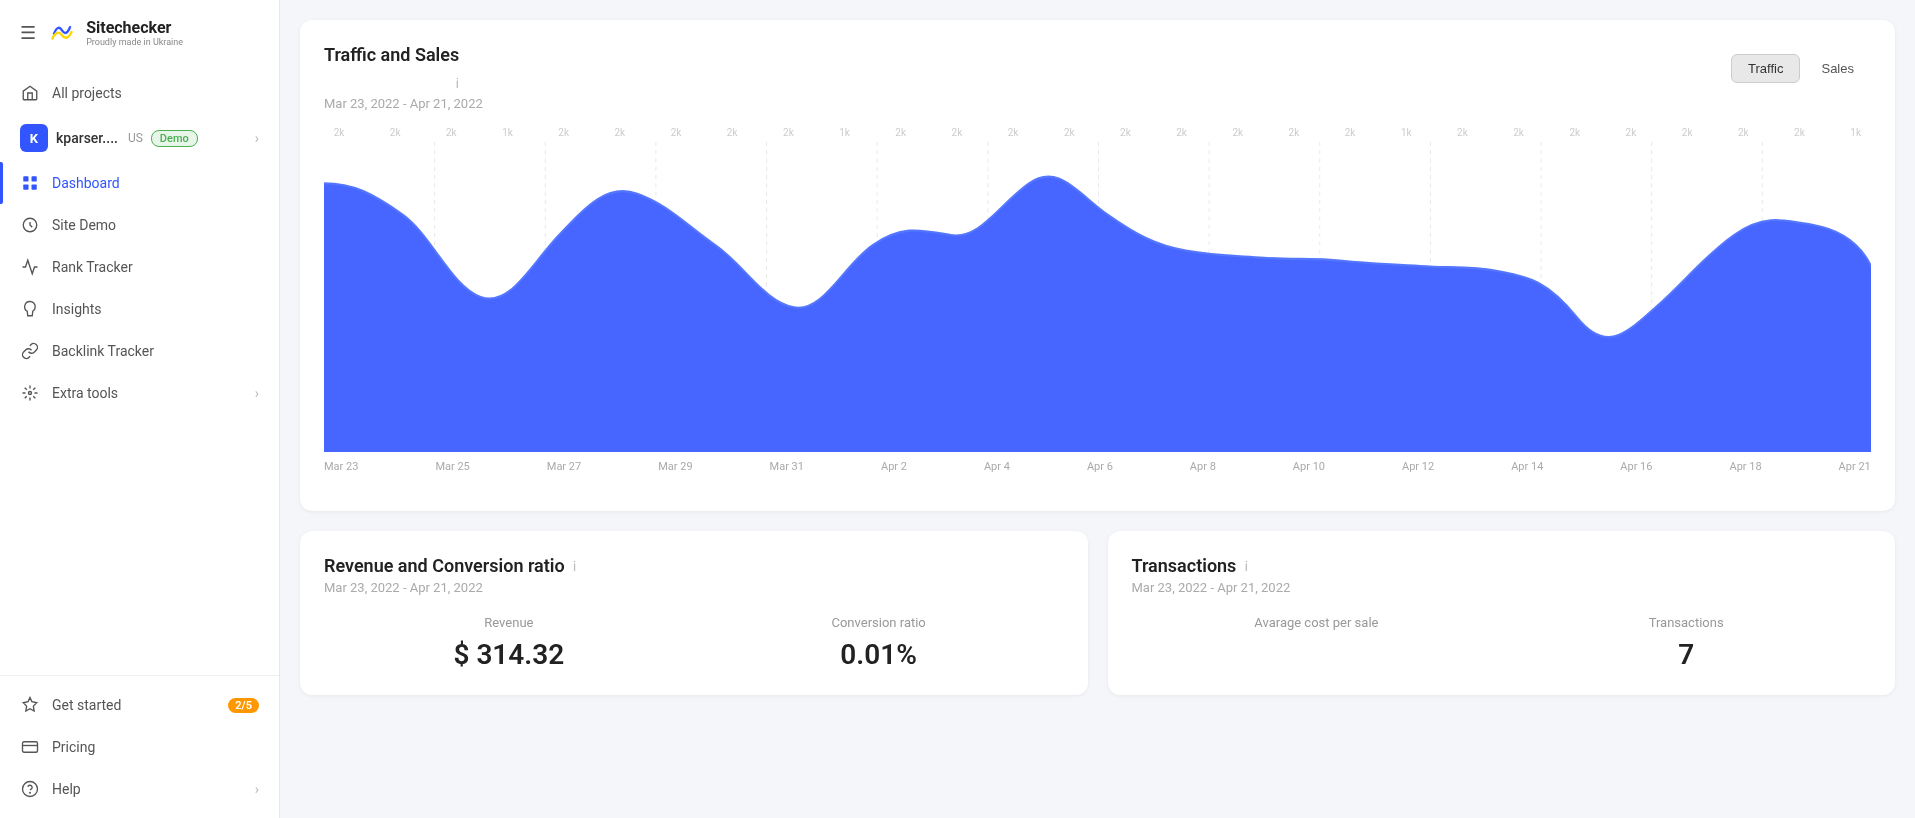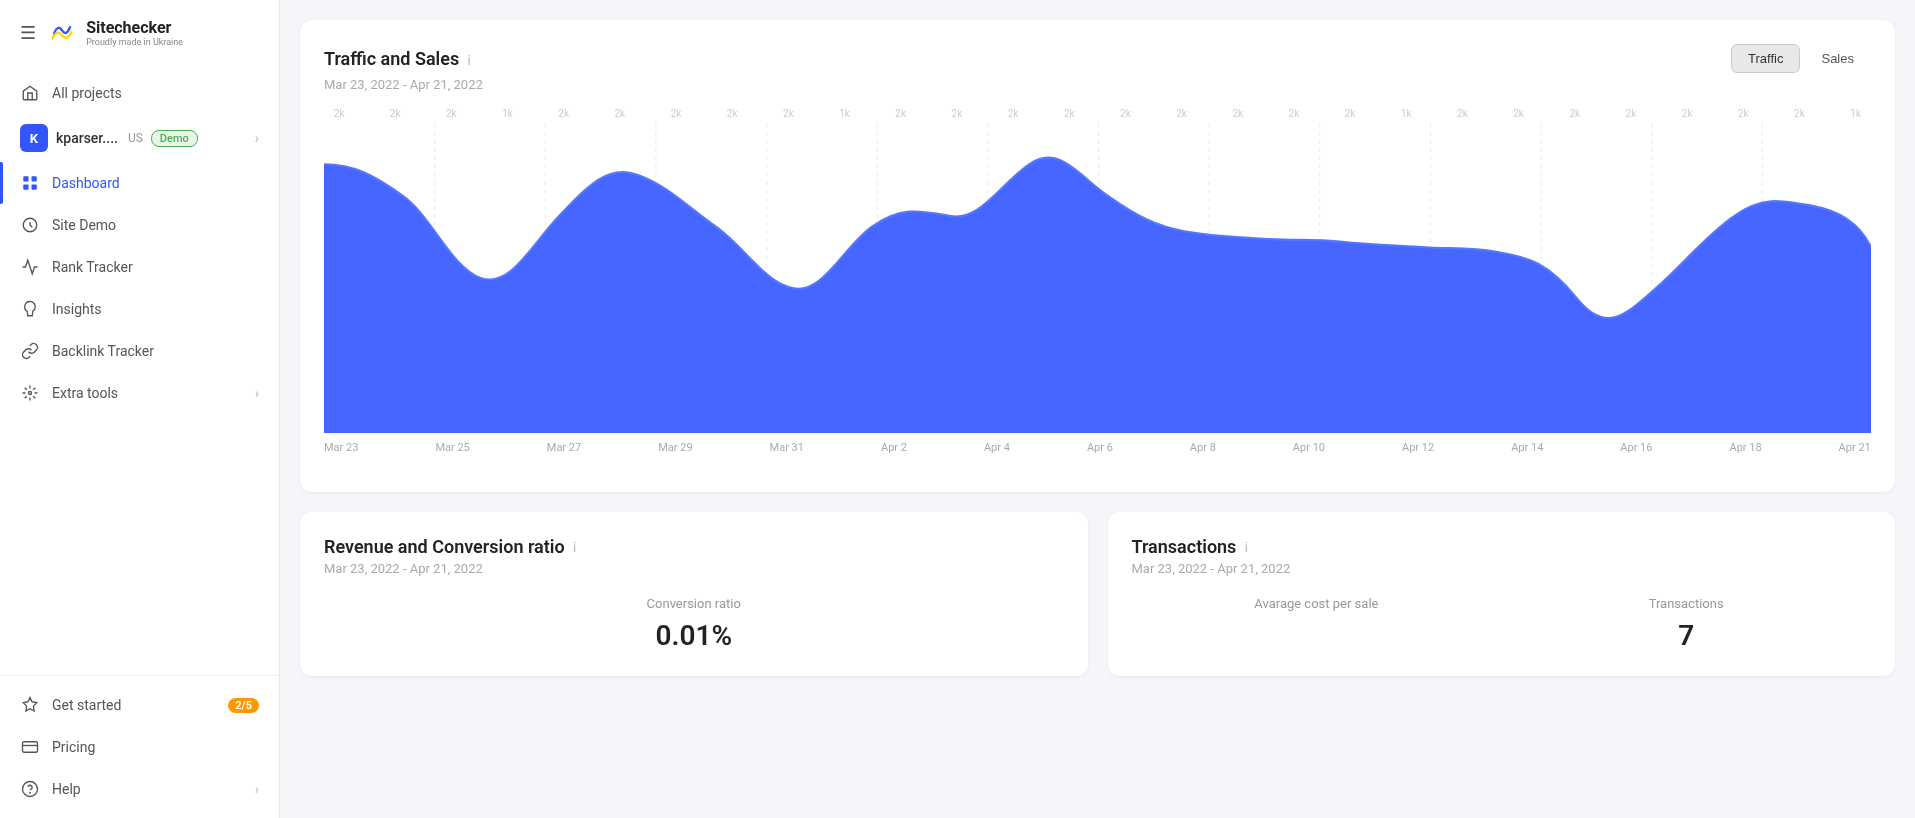--- a/index.html
+++ b/index.html
@@ -398,21 +398,21 @@
       <span class="nav-label">Help</span>
       <span class="chevron-right" style="margin-left:auto;">›</span>
     </div>
   </div>
 </div>
 
 <div class="main">
 
   <div class="card">
     <div class="card-header">
-      <div style="display:flex;align-items:flex-end;gap:8px;">
+      <div style="display:flex;align-items:flex-end;gap:8px;flex-direction:column;">
         <span class="card-title">Traffic and Sales</span>
         <span class="info-icon">ℹ</span>
       </div>
       <div class="tab-group">
         <button class="tab-btn active">Traffic</button>
         <button class="tab-btn">Sales</button>
       </div>
     </div>
     <div class="date-range">Mar 23, 2022 - Apr 21, 2022</div>
 
@@ -494,20 +494,24 @@
   <div class="bottom-row">
 
     <div class="bottom-card">
       <div style="display:flex;align-items:center;gap:8px;">
         <span class="card-title">Revenue and Conversion ratio</span>
         <span class="info-icon">ℹ</span>
       </div>
       <div class="date-range" style="margin-top:4px;">Mar 23, 2022 - Apr 21, 2022</div>
       <div class="metrics-row">
         <div class="metric">
+          <div class="metric-label">Revenue</div>
+          <div class="metric-value">$ 314.32</div>
+        </div>
+        <div class="metric">
           <div class="metric-label">Conversion ratio</div>
           <div class="metric-value">0.01%</div>
         </div>
       </div>
     </div>
 
     <div class="bottom-card">
       <div style="display:flex;align-items:center;gap:8px;">
         <span class="card-title">Transactions</span>
         <span class="info-icon">ℹ</span>

